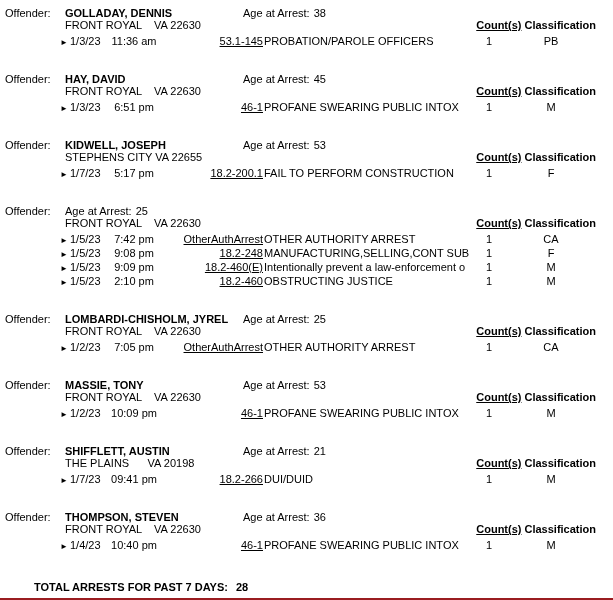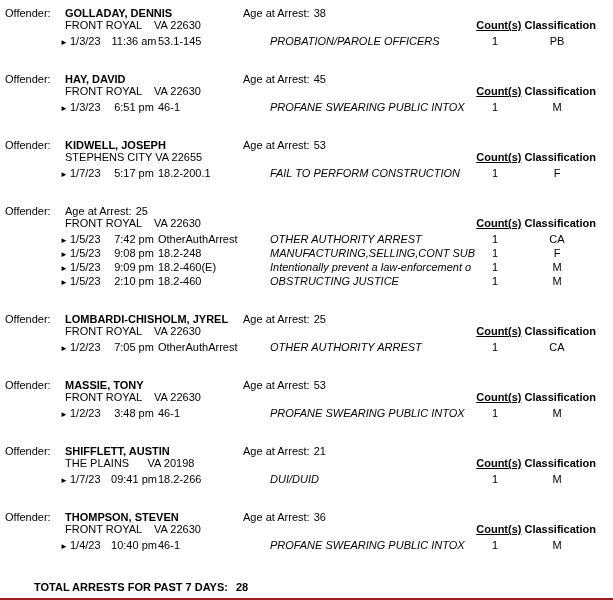--- a/index.html
+++ b/index.html
@@ -19,22 +19,22 @@
   .age-value { margin-left:4px; }
   .row2 { display:flex; align-items:baseline; }
   .address { margin-left:60px; white-space:pre; }
   .col-headers { margin-left:auto; margin-right:17px; display:flex; font-weight:bold; white-space:nowrap; }
   .counts-header { text-decoration:underline; margin-right:3px; }
   .arrests { margin-top:4px; }
   .arrest-row { display:flex; margin-left:55px; align-items:baseline; }
   .arrow { flex:0 0 auto; width:10px; font-size:8px; line-height:12px; }
   .date  { flex:0 0 auto; width:40px; white-space:nowrap; }
   .time  { flex:0 0 auto; width:48px; text-align:center; white-space:nowrap; }
-  .code  { flex:0 0 auto; width:105px; white-space:nowrap; }
-  .desc  { flex:0 0 auto; width:205px; margin-left:7px; white-space:nowrap; overflow:hidden;font-style:italic; }
+  .code  { flex:0 0 auto; width:105px; text-align:right; white-space:nowrap;text-decoration:underline; }
+  .desc  { flex:0 0 auto; width:205px; margin-left:1px; white-space:nowrap; overflow:hidden; }
   .count { flex:0 0 auto; width:40px; text-align:center; }
   .class { flex:0 0 auto; width:84px; text-align:center; }
   .total-line { margin-top:28px; margin-left:29px; font-weight:bold; }
   .total-value { margin-left:8px; }
   .bottom-rule { position:absolute; left:0; right:0; bottom:0; height:2px; }
 </style>
 </head>
 <body>
 
 <div class="page" style="color: rgb(0, 0, 0); background: rgb(255, 255, 255);">
@@ -208,21 +208,21 @@
       <span class="address">FRONT ROYAL    VA 22630</span>
       <span class="col-headers">
         <span class="counts-header">Count(s)</span>
         <span class="class-header">Classification</span>
       </span>
     </div>
     <div class="arrests">
   <div class="arrest-row">
     <span class="arrow">►</span>
     <span class="date">1/2/23</span>
-    <span class="time">3:48 pm</span>
+    <span class="time">10:09 pm</span>
     <span class="code">46-1</span>
     <span class="desc">PROFANE SWEARING PUBLIC INTOX</span>
     <span class="count">1</span>
     <span class="class">M</span>
   </div>
 </div>
   </div>
 
   <div class="record">
     <div class="row1">

